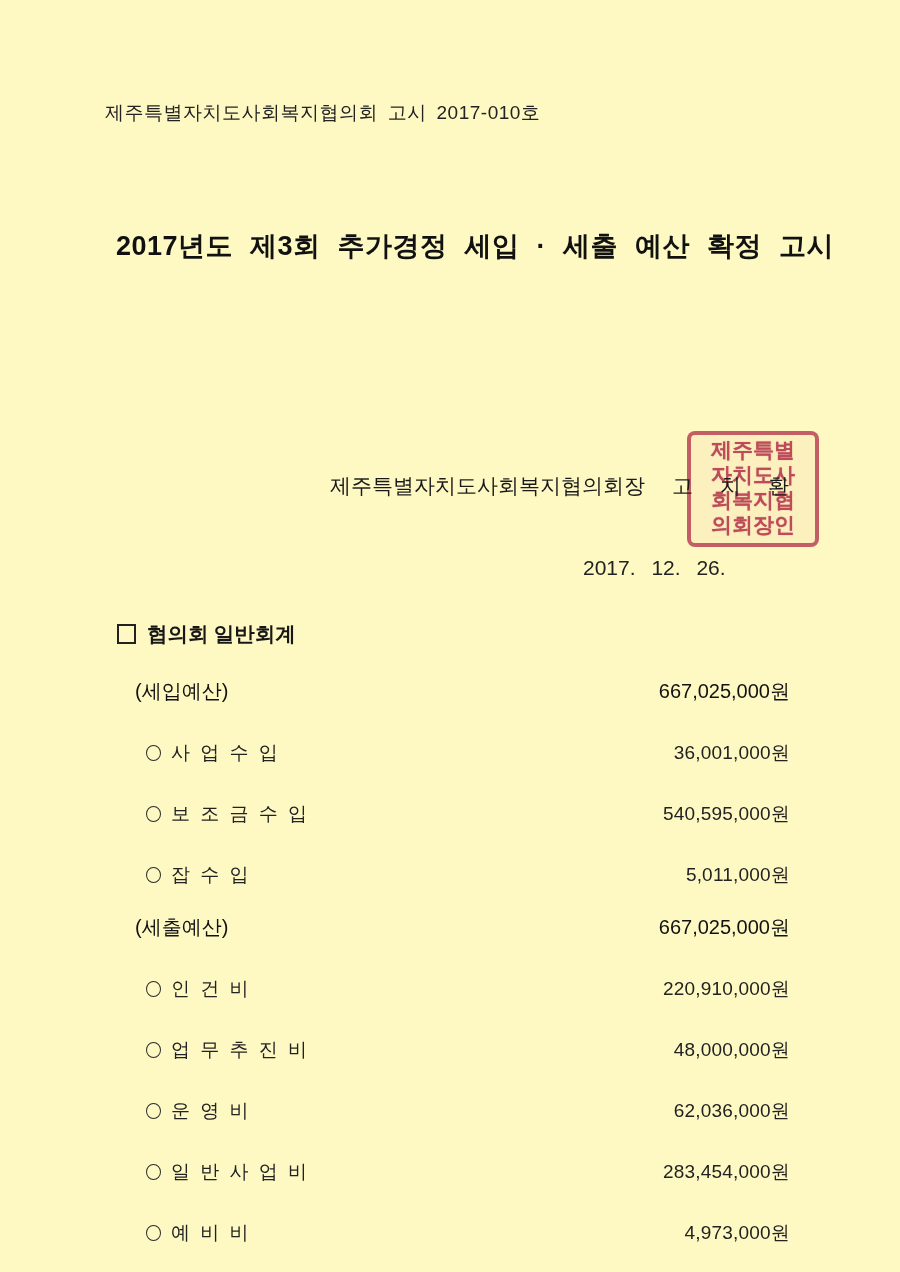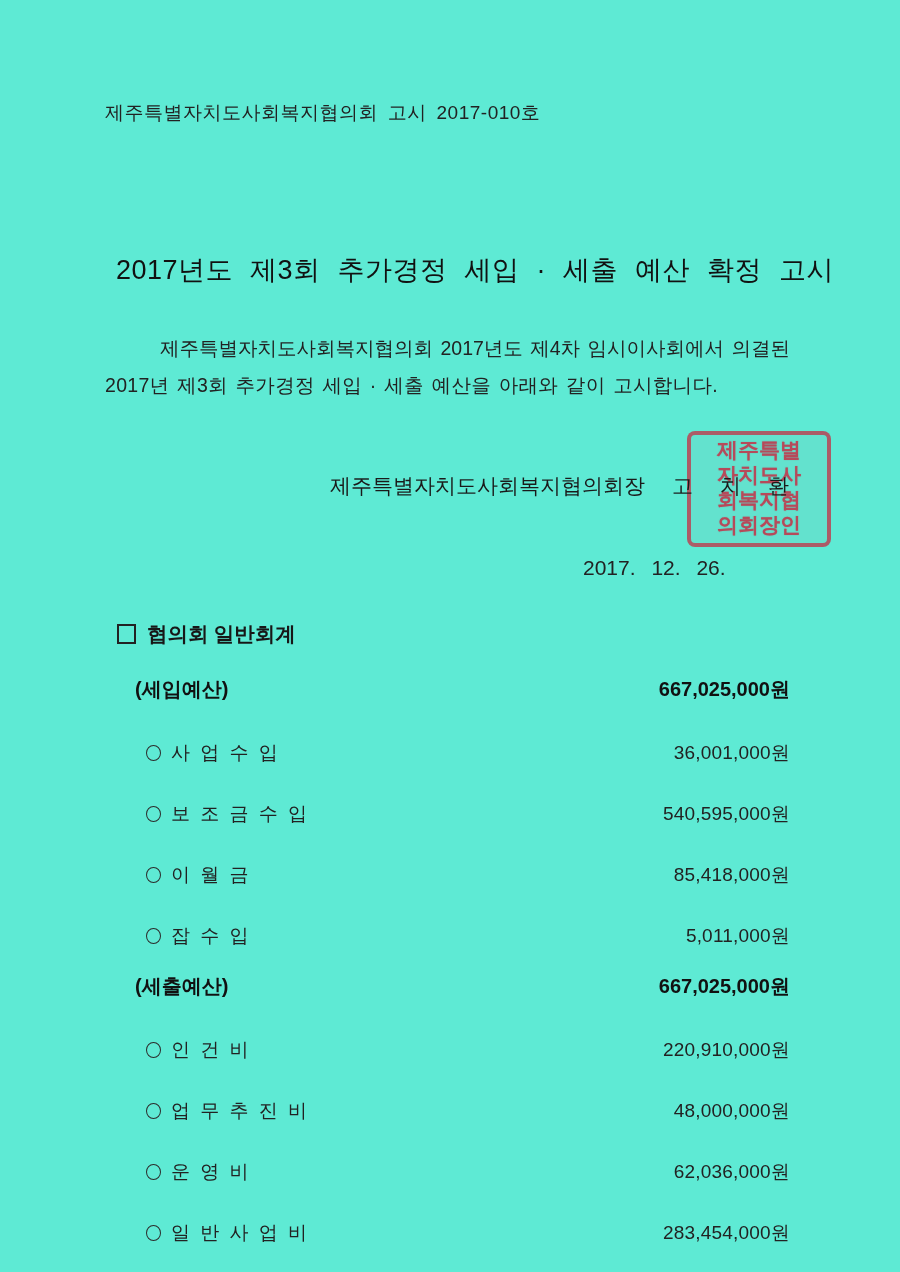--- a/index.html
+++ b/index.html
@@ -1,20 +1,20 @@
 <!DOCTYPE html>
 <html><head>
 <meta charset="utf-8">
 <style>
   html, body { margin: 0; padding: 0; background: #ffffff; }
   .page {
     position: relative;
     width: 900px;
     height: 1272px;
-    background: #5eead4;
+    background: #fef9c3;
     font-family: "Liberation Sans", sans-serif;
     color: #1c1c1c;
     overflow: hidden;
   }
   .notice-number {
     position: absolute;
     top: 100px; left: 105px;
     font-size: 19px;
     letter-spacing: 0.5px;
     word-spacing: 4px;
@@ -25,25 +25,24 @@
     top: 184px; left: 105px;
     font-size: 24px;
     font-weight: bold;
     letter-spacing: 0.5px;
     color: #111;
   }
   .main-title {
     position: absolute;
     top: 228px; left: 116px;
     font-size: 27px;
-    font-weight: normal;
+    font-weight: bold;
     word-spacing: 9px;
     letter-spacing: 0.5px;
     color: #111;
-    margin-top: 24px;
   }
   .paragraph {
     position: absolute;
     top: 330px; left: 105px;
     width: 685px;
     font-size: 19.5px;
     line-height: 37px;
     color: #222;
   }
   .paragraph .line1 {
@@ -65,21 +64,21 @@
   }
   .signature-row .name-char { display: inline-block; margin-left: 27px; }
   .stamp {
     position: absolute;
     top: 431px; left: 687px;
     width: 100px; height: 104px;
     border: 4px solid rgba(184, 68, 85, 0.85);
     border-radius: 8px;
     background: rgba(200, 80, 95, 0.05);
     z-index: 1;
-    padding: 2px 18px;
+    padding: 2px 12px;
     box-sizing: content-box;
   }
   .stamp .seal-row {
     display: flex;
     justify-content: space-around;
     font-size: 21px;
     line-height: 25px;
     font-weight: bold;
     color: rgba(186, 66, 84, 0.9);
     text-shadow: 0 0 1px rgba(186, 66, 84, 0.55);
@@ -107,23 +106,24 @@
     border: 2.2px solid #222;
     margin-right: 11px;
   }
   .budget {
     position: absolute;
     top: 676px; left: 135px;
     width: 655px;
   }
   .budget-header-row {
     display: flex;
+    align-items: center;
     height: 30px;
     font-size: 20px;
-    font-weight: bold;
+    font-weight: normal;
     color: #111;
   }
   .budget-header-row .amount { margin-left: auto; }
   .budget-row {
     display: flex;
     align-items: center;
     height: 29px;
     font-size: 19px;
     color: #222;
     padding-left: 11px;
@@ -144,24 +144,20 @@
 </head>
 <body>
 
 <div class="page">
 
   <div class="notice-number">제주특별자치도사회복지협의회 고시 2017-010호</div>
 
 
   <div class="main-title">2017년도 제3회 추가경정 세입 · 세출 예산 확정 고시</div>
 
-  <div class="paragraph">
-    <div class="line1">제주특별자치도사회복지협의회 2017년도 제4차 임시이사회에서 의결된</div>
-    <div class="line2">2017년 제3회 추가경정 세입 · 세출 예산을 아래와 같이 고시합니다.</div>
-  </div>
 
   <div class="signature-row"><span>제주특별자치도사회복지협의회장</span><span class="name-char">고</span><span class="name-char">치</span><span class="name-char">환</span></div>
 
   <div class="stamp">
     <div class="seal-row">제주특별</div>
     <div class="seal-row">자치도사</div>
     <div class="seal-row">회복지협</div>
     <div class="seal-row">의회장인</div>
   </div>
 
@@ -183,25 +179,20 @@
       <span class="label">사 업 수 입</span>
       <span class="amount">36,001,000원</span>
     </div>
     <div class="budget-row">
       <span class="bullet-circle"></span>
       <span class="label">보 조 금 수 입</span>
       <span class="amount">540,595,000원</span>
     </div>
     <div class="budget-row">
       <span class="bullet-circle"></span>
-      <span class="label">이 월 금</span>
-      <span class="amount">85,418,000원</span>
-    </div>
-    <div class="budget-row">
-      <span class="bullet-circle"></span>
       <span class="label">잡 수 입</span>
       <span class="amount">5,011,000원</span>
     </div>
 
     <div class="section-gap"></div>
 
     <div class="budget-header-row">
       <span class="label">(세출예산)</span>
       <span class="amount">667,025,000원</span>
     </div>

